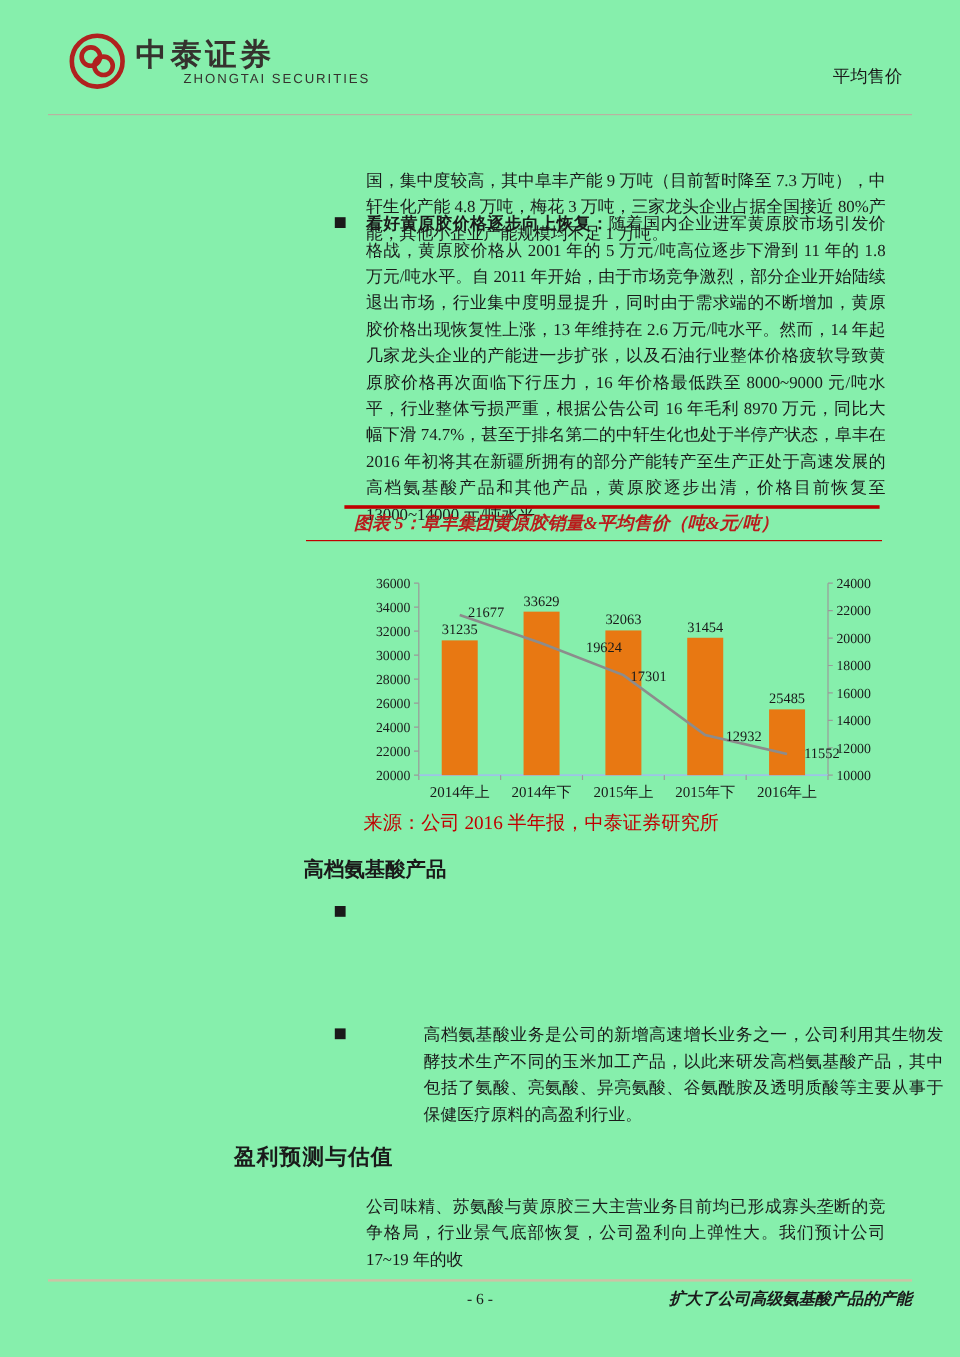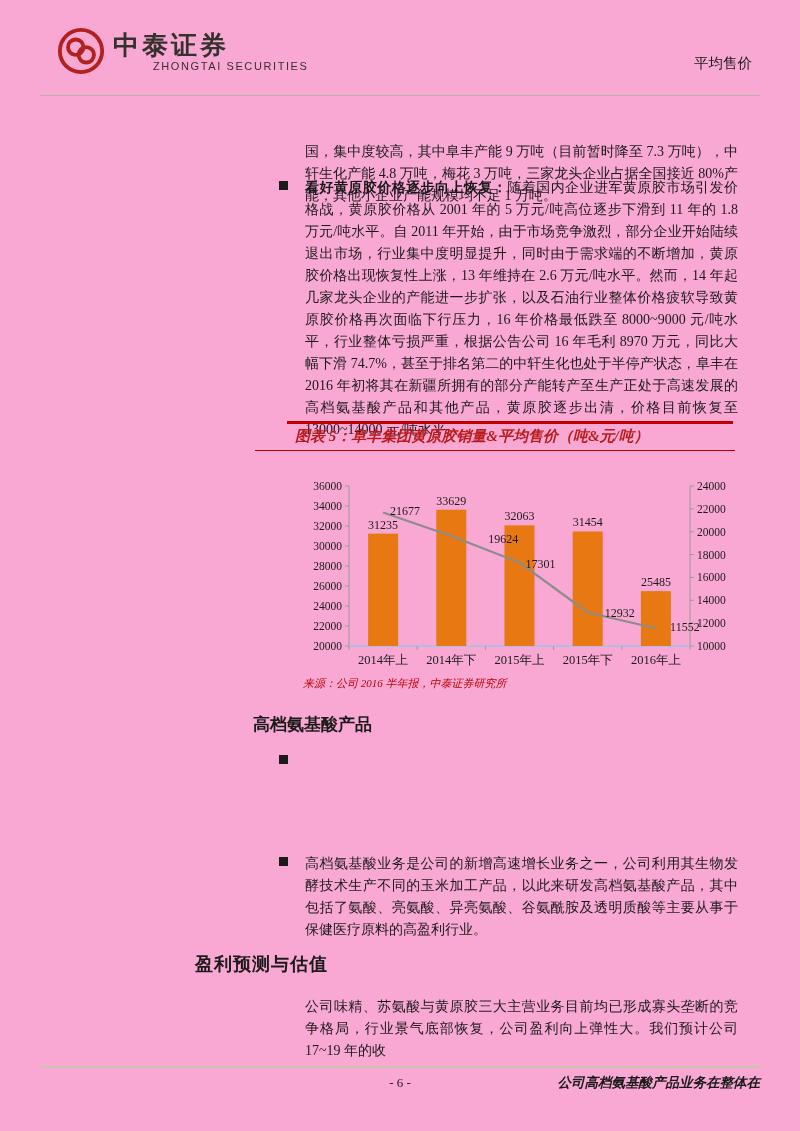--- a/index.html
+++ b/index.html
@@ -1,19 +1,19 @@
 <!DOCTYPE html>
 <html><head>
 <meta charset="utf-8">
 <style>
   html,body{margin:0;padding:0;}
   body{background:#e8e6e0;}
   .page{
     position:relative; width:800px; height:1131px; margin:0 auto;
-    background:#f9a8d4; overflow:hidden;
+    background:#86efac; overflow:hidden;
     font-family:"Liberation Serif","DejaVu Serif",serif;
     color:#1a1a1a;
   }
   
   .hdr-rule{position:absolute; left:40px; top:95px; width:720px; height:1px; background:#b9b2a1;}
   .logo{position:absolute; left:56px; top:26px; width:50px; height:50px;}
   .brand{position:absolute; left:113px; top:31px;}
   .brand-cn{font-size:26px; font-weight:bold; color:#35322e; letter-spacing:3px; line-height:28px; font-family:"Liberation Sans","DejaVu Sans",sans-serif;}
   .brand-en{font-size:11px; font-weight:normal; color:#35322e; letter-spacing:1.6px; line-height:14px; font-family:"Liberation Sans","DejaVu Sans",sans-serif;margin-left:40px;}
   .doc-type{position:absolute; right:48px; top:54px; font-size:14.5px; color:#1a1a1a;}
@@ -25,21 +25,21 @@
   .sec-h2{position:absolute; left:195px; font-size:18px; font-weight:bold; letter-spacing:1px;}
   
   .fig-top-rule{position:absolute; left:287px; top:421px; width:446px; height:3px; background:#c00000;}
   .fig-title{position:absolute; left:295px; top:427px; width:440px; font-size:15px; font-weight:bold; font-style:italic; color:#b91c1c;}
   .fig-bot-rule{position:absolute; left:255px; top:450px; width:480px; height:1px; background:#c00000;}
   .legend{position:absolute; left:320px; top:456px; width:420px; display:flex; justify-content:center; align-items:center; gap:8px; font-size:12px;}
   .legend .swatch-bar{width:30px; height:9px;}
   .legend .swatch-line{width:36px; height:2px; margin-left:14px;}
   svg.chart{position:absolute; left:300px; top:481px;}
   svg.chart text{font-family:"Liberation Serif","DejaVu Serif",serif; fill:#1a1a1a;}
-  .fig-source{position:absolute; left:303px; top:676px; font-size:11px; font-style:italic; color:#c00000;}
+  .fig-source{position:absolute; left:303px; top:676px; font-size:16px; color:#c00000;}
   
   .ftr-rule{position:absolute; left:40px; top:1066px; width:720px; height:2px; background:#cdc3a5;}
   .page-num{position:absolute; left:0; top:1075px; width:800px; text-align:center; font-size:13px;}
   .disclaimer{position:absolute; right:40px; top:1074px; font-size:13.5px; font-weight:bold; font-style:italic;}
 </style>
 </head>
 <body>
 
 <div class="page">
 
@@ -132,22 +132,22 @@
       <text x="384.90000000000003" y="150.26285714285714" text-anchor="middle" font-size="12">11552</text>
     </svg>
 
   <div class="fig-source">来源：公司 2016 半年报，中泰证券研究所</div>
 
   <div class="sec-h1" style="top:713px;">高档氨基酸产品</div>
 
   <span class="bullet-sq" style="top:755px;"></span>
 
   <span class="bullet-sq" style="top:857px;"></span>
-  <div class="para" style="top:853px;">高档氨基酸业务是公司的新增高速增长业务之一，公司利用其生物发酵技术生产不同的玉米加工产品，以此来研发高档氨基酸产品，其中包括了氨酸、亮氨酸、异亮氨酸、谷氨酰胺及透明质酸等主要从事于保健医疗原料的高盈利行业。</div>
+  <div class="para" style="top:853px;margin-left:48px;">高档氨基酸业务是公司的新增高速增长业务之一，公司利用其生物发酵技术生产不同的玉米加工产品，以此来研发高档氨基酸产品，其中包括了氨酸、亮氨酸、异亮氨酸、谷氨酰胺及透明质酸等主要从事于保健医疗原料的高盈利行业。</div>
 
   <div class="sec-h2" style="top:952px;">盈利预测与估值</div>
   <div class="para" style="top:996px;">公司味精、苏氨酸与黄原胶三大主营业务目前均已形成寡头垄断的竞争格局，行业景气底部恢复，公司盈利向上弹性大。我们预计公司 17~19 年的收</div>
 
   <div class="ftr-rule"></div>
   <div class="page-num">- 6 -</div>
-  <div class="disclaimer">公司高档氨基酸产品业务在整体在</div>
+  <div class="disclaimer">扩大了公司高级氨基酸产品的产能</div>
 
 </div>
 
 </body></html>

